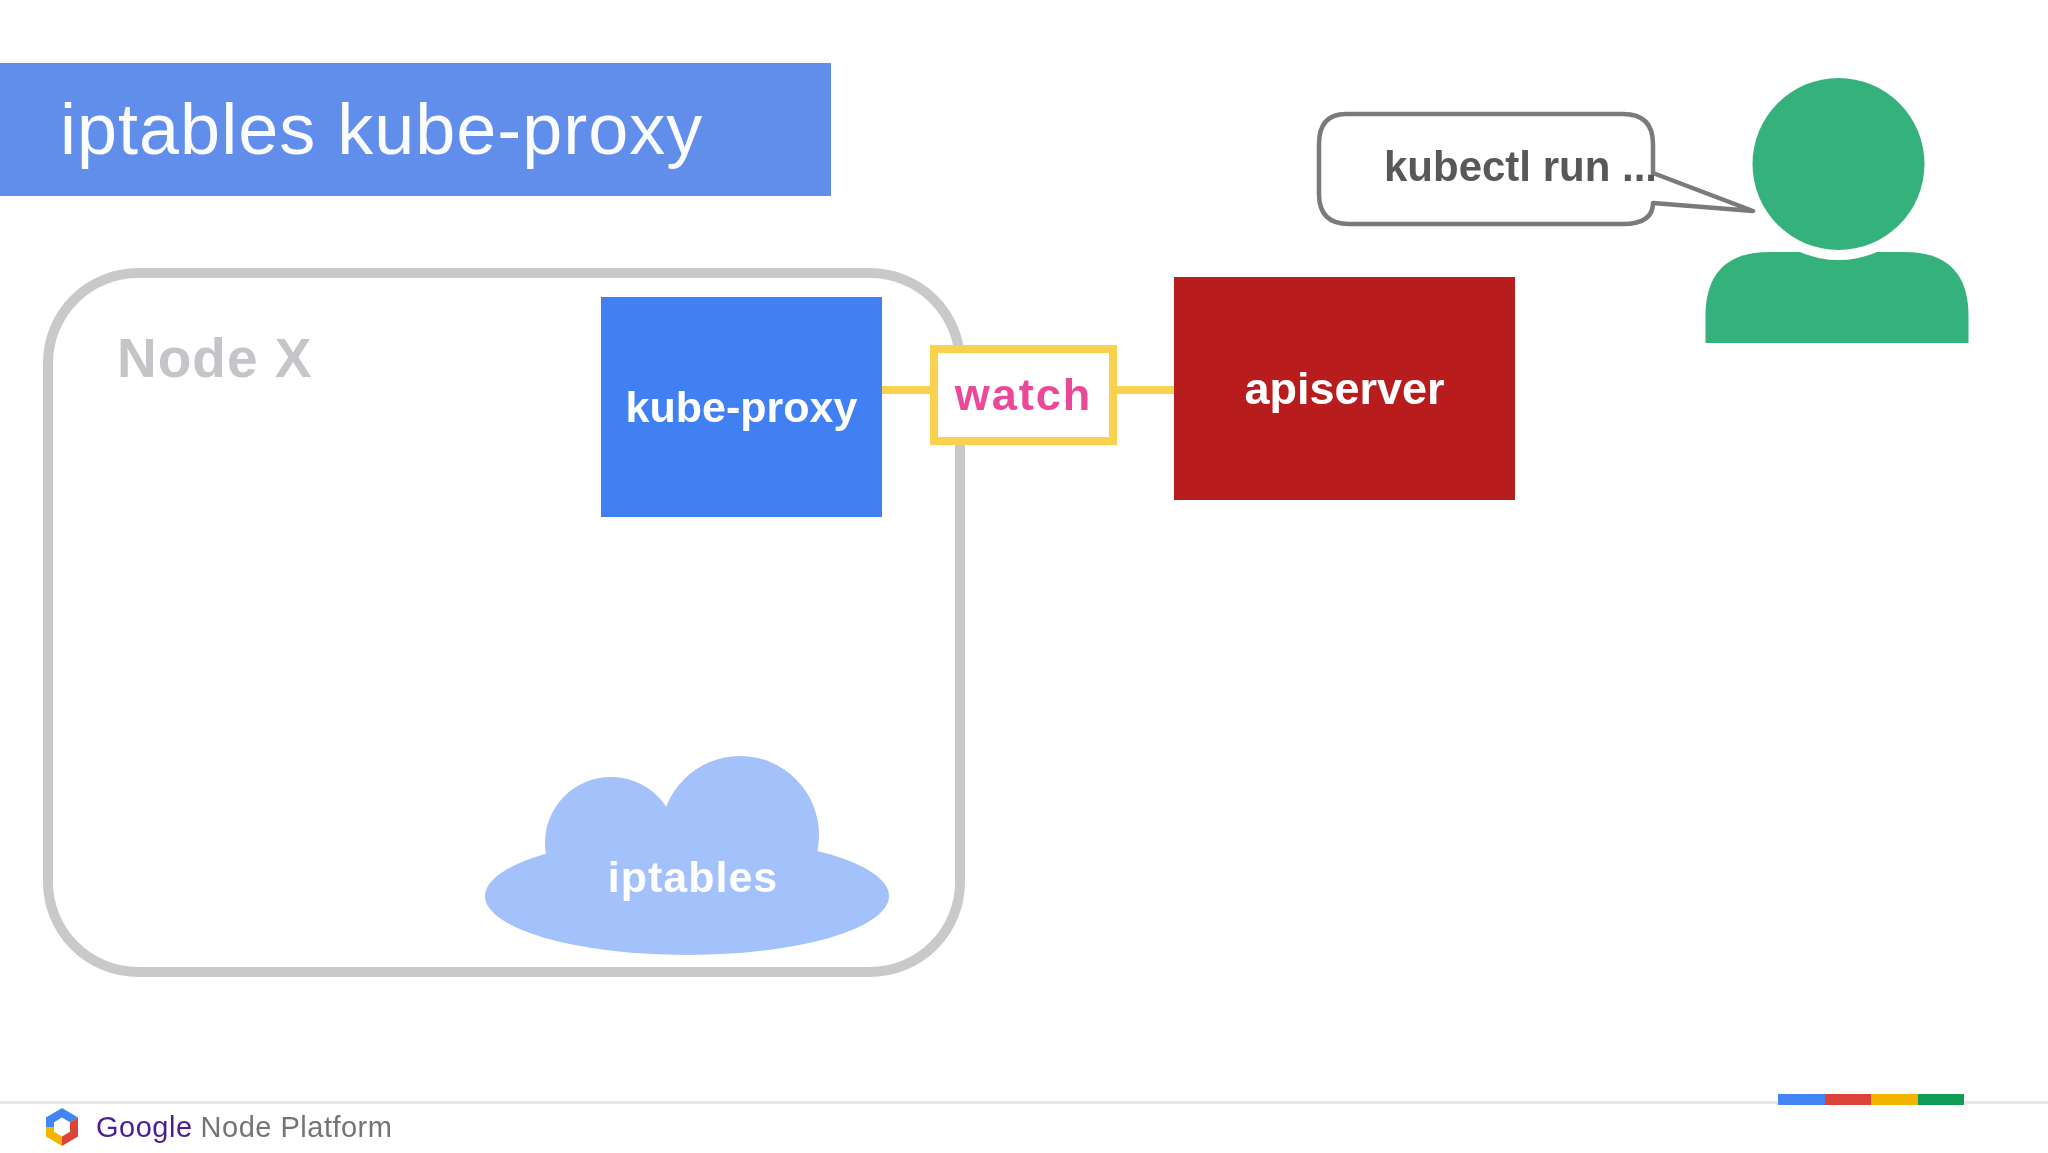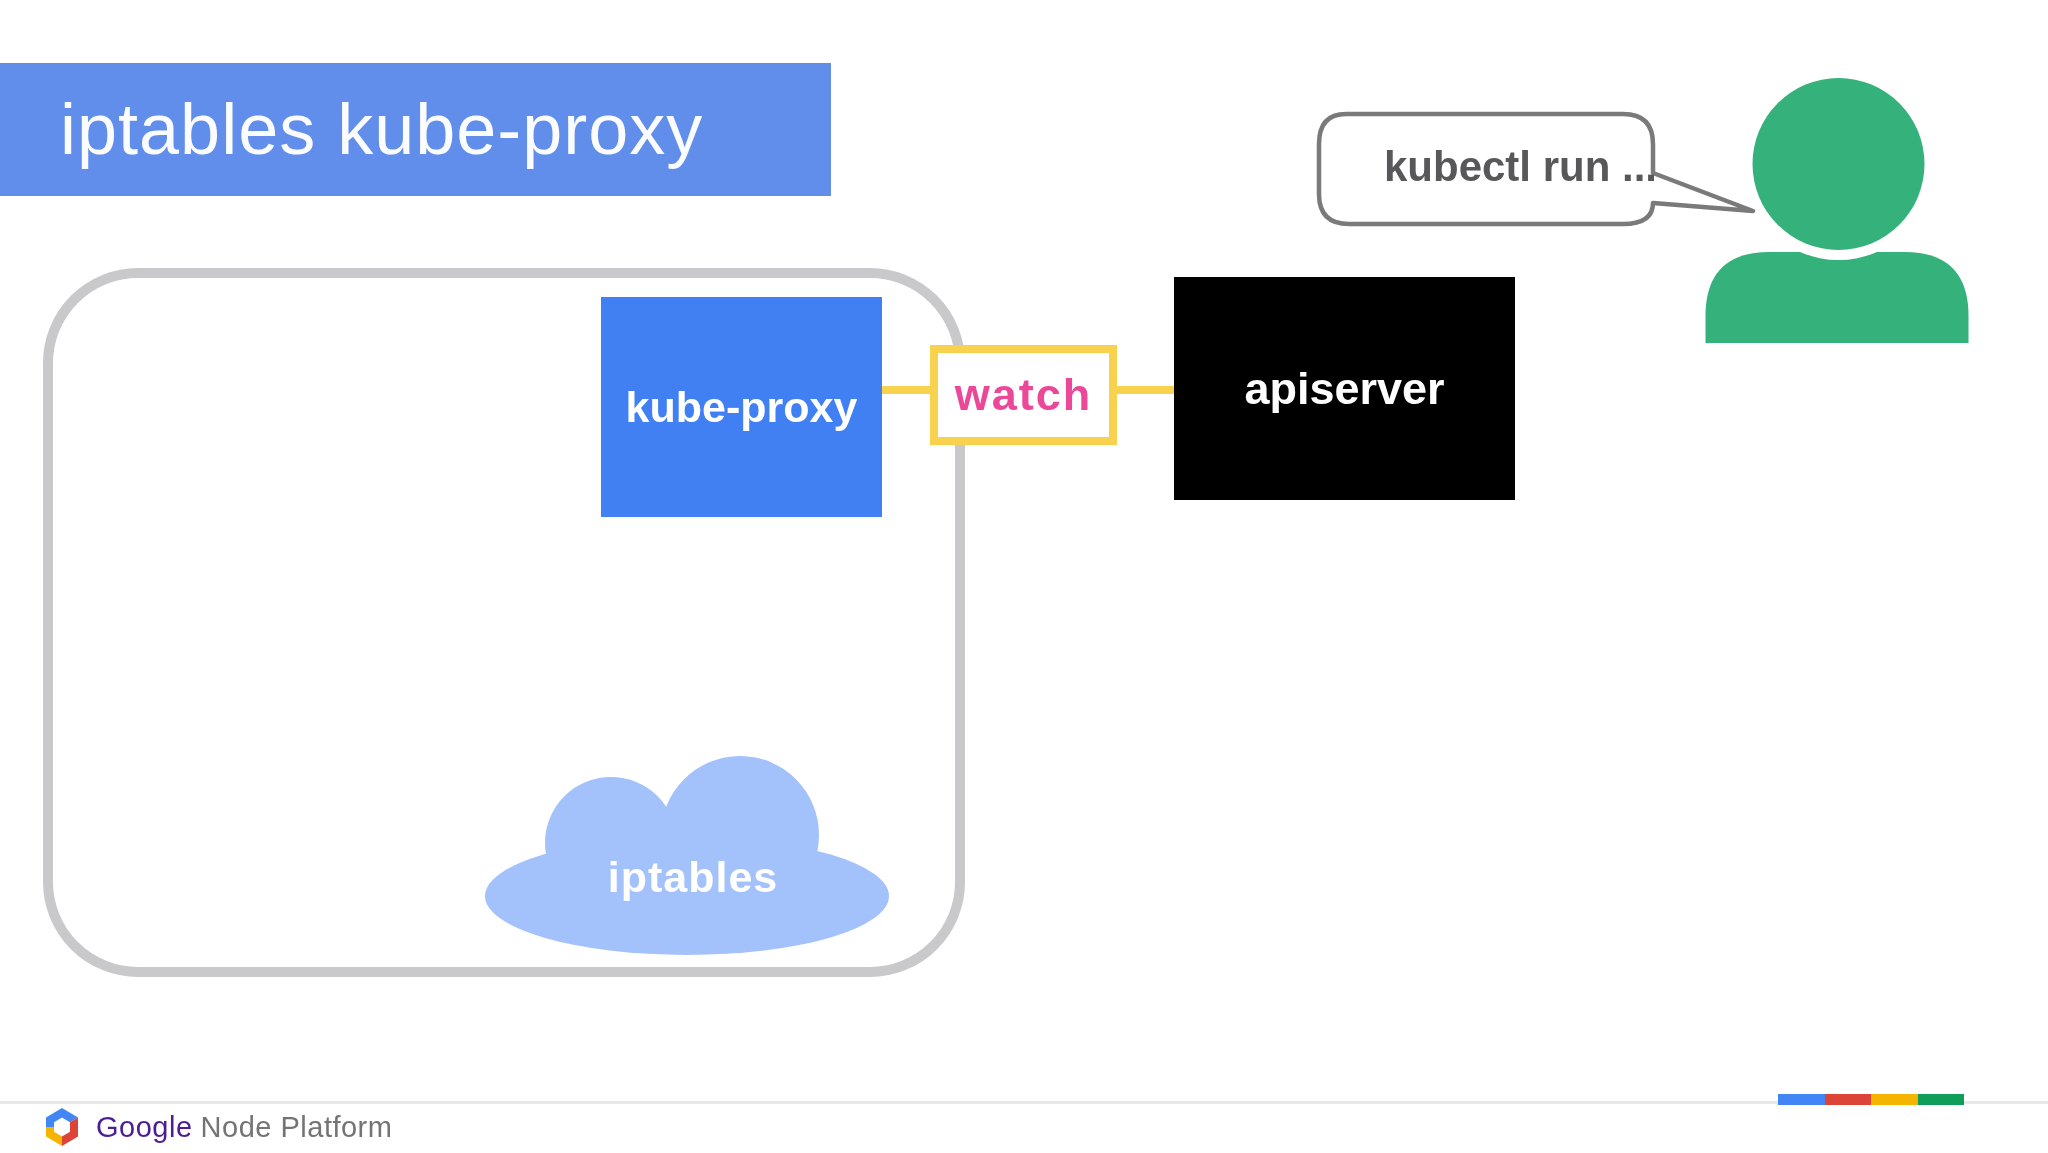--- a/index.html
+++ b/index.html
@@ -30,21 +30,21 @@
   .node-label{
     position:absolute;left:117px;top:326px;
     color:#c5c5c9;font-size:55px;font-weight:bold;letter-spacing:1px;
   }
   
   .rect-node{
     position:absolute;display:flex;align-items:center;justify-content:center;
     color:#ffffff;font-weight:bold;box-sizing:border-box;
   }
   .kube-proxy{left:601px;top:297px;width:281px;height:220px;background:#4080f2;font-size:43px;}
-  .apiserver{left:1174px;top:277px;width:341px;height:223px;background:#000000;font-size:45px;}
+  .apiserver{left:1174px;top:277px;width:341px;height:223px;background:#b91c1c;font-size:45px;}
   .watch{
     left:930px;top:345px;width:187px;height:100px;background:#ffffff;
     border:8px solid #f8d14e;color:#ec4899;font-size:45px;letter-spacing:2px;
   }
   .connector{position:absolute;height:8px;background:#f8d14e;}
   .conn-left{left:881px;top:386px;width:49px;}
   .conn-right{left:1117px;top:386px;width:57px;}
   
   .cloud-wrap{position:absolute;left:483px;top:755px;width:408px;height:200px;}
   .cloud-wrap svg{position:absolute;left:0;top:0;}
@@ -79,20 +79,21 @@
 </head>
 <body>
 
 <div class="slide">
 
   <div class="title-banner">
     <div class="title-text">iptables kube-proxy</div>
   </div>
 
   <div class="node-box"></div>
+  <div class="node-label">Node X</div>
 
   <div class="connector conn-left"></div>
   <div class="connector conn-right"></div>
 
   <div class="rect-node kube-proxy">
     <span>kube-proxy</span>
   </div>
 
   <div class="rect-node watch">
     <span>watch</span>

